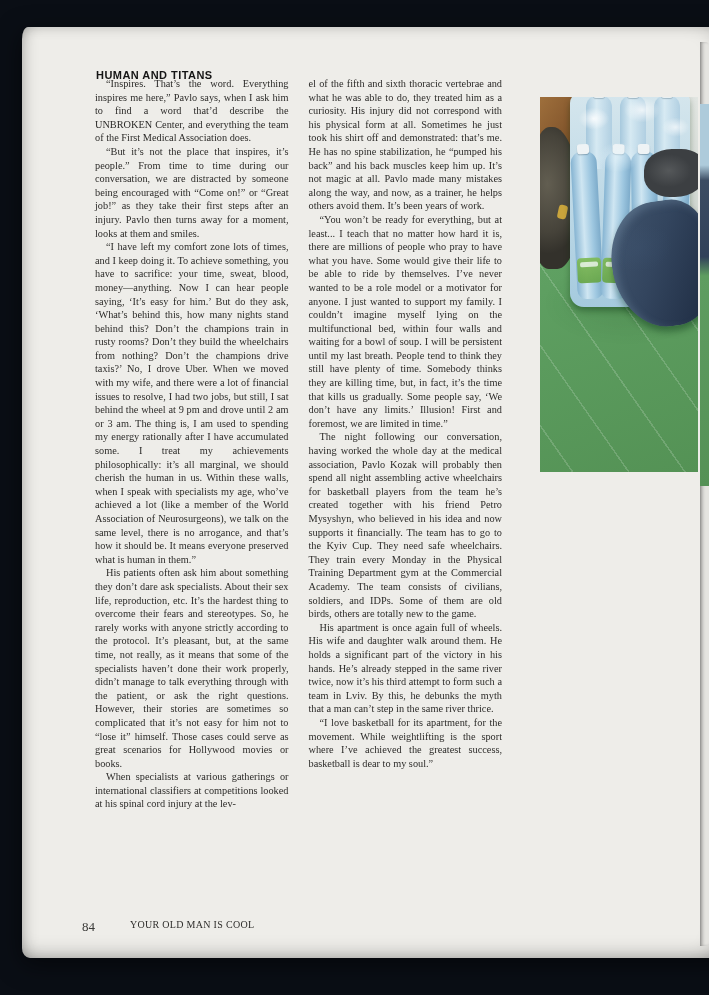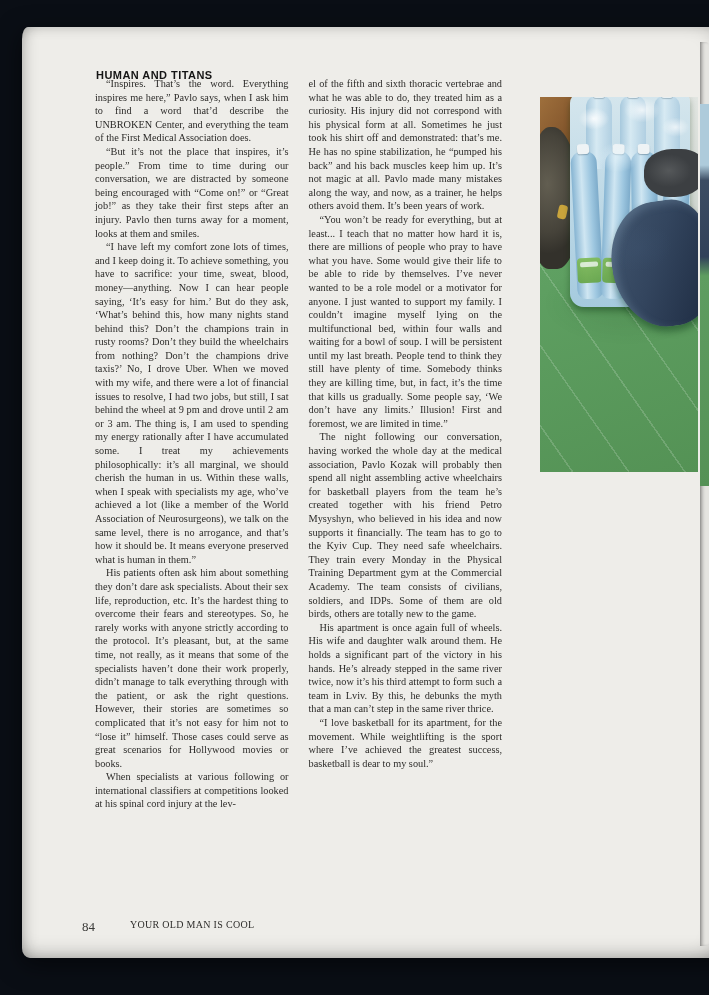--- a/index.html
+++ b/index.html
@@ -160,21 +160,21 @@
 <div class="page">
 
   <div class="kicker">HUMAN AND TITANS</div>
 
   <div class="columns">
     <div class="col">
       <p>“Inspires. That’s the word. Everything inspires me here,” Pavlo says, when I ask him to find a word that’d describe the UNBROKEN Center, and everything the team of the First Medical Association does.</p>
       <p>“But it’s not the place that inspires, it’s people.” From time to time during our conversation, we are distracted by someone being encouraged with “Come on!” or “Great job!” as they take their first steps after an injury. Pavlo then turns away for a moment, looks at them and smiles.</p>
       <p>“I have left my comfort zone lots of times, and I keep doing it. To achieve something, you have to sacrifice: your time, sweat, blood, money—anything. Now I can hear people saying, ‘It’s easy for him.’ But do they ask, ‘What’s behind this, how many nights stand behind this? Don’t the champions train in rusty rooms? Don’t they build the wheelchairs from nothing? Don’t the champions drive taxis?’ No, I drove Uber. When we moved with my wife, and there were a lot of financial issues to resolve, I had two jobs, but still, I sat behind the wheel at 9 pm and drove until 2 am or 3 am. The thing is, I am used to spending my energy rationally after I have accumulated some. I treat my achievements philosophically: it’s all marginal, we should cherish the human in us. Within these walls, when I speak with specialists my age, who’ve achieved a lot (like a member of the World Association of Neurosurgeons), we talk on the same level, there is no arrogance, and that’s how it should be. It means everyone preserved what is human in them.”</p>
       <p>His patients often ask him about something they don’t dare ask specialists. About their sex life, reproduction, etc. It’s the hardest thing to overcome their fears and stereotypes. So, he rarely works with anyone strictly according to the protocol. It’s pleasant, but, at the same time, not really, as it means that some of the specialists haven’t done their work properly, didn’t manage to talk everything through with the patient, or ask the right questions. However, their stories are sometimes so complicated that it’s not easy for him not to “lose it” himself. Those cases could serve as great scenarios for Hollywood movies or books.</p>
-      <p>When specialists at various following or international classifiers at competitions looked at his spinal cord injury at the lev-</p>
+      <p>When specialists at various gatherings or international classifiers at competitions looked at his spinal cord injury at the lev-</p>
     </div>
     <div class="col">
       <p class="no-indent">el of the fifth and sixth thoracic vertebrae and what he was able to do, they treated him as a curiosity. His injury did not correspond with his physical form at all. Sometimes he just took his shirt off and demonstrated: that’s me. He has no spine stabilization, he “pumped his back” and his back muscles keep him up. It’s not magic at all. Pavlo made many mistakes along the way, and now, as a trainer, he helps others avoid them. It’s been years of work.</p>
       <p>“You won’t be ready for everything, but at least... I teach that no matter how hard it is, there are millions of people who pray to have what you have. Some would give their life to be able to ride by themselves. I’ve never wanted to be a role model or a motivator for anyone. I just wanted to support my family. I couldn’t imagine myself lying on the multifunctional bed, within four walls and waiting for a bowl of soup. I will be persistent until my last breath. People tend to think they still have plenty of time. Somebody thinks they are killing time, but, in fact, it’s the time that kills us gradually. Some people say, ‘We don’t have any limits.’ Illusion! First and foremost, we are limited in time.”</p>
       <p>The night following our conversation, having worked the whole day at the medical association, Pavlo Kozak will probably then spend all night assembling active wheelchairs for basketball players from the team he’s created together with his friend Petro Mysyshyn, who believed in his idea and now supports it financially. The team has to go to the Kyiv Cup. They need safe wheelchairs. They train every Monday in the Physical Training Department gym at the Commercial Academy. The team consists of civilians, soldiers, and IDPs. Some of them are old birds, others are totally new to the game.</p>
       <p>His apartment is once again full of wheels. His wife and daughter walk around them. He holds a significant part of the victory in his hands. He’s already stepped in the same river twice, now it’s his third attempt to form such a team in Lviv. By this, he debunks the myth that a man can’t step in the same river thrice.</p>
       <p>“I love basketball for its apartment, for the movement. While weightlifting is the sport where I’ve achieved the greatest success, basketball is dear to my soul.”</p>
     </div>
   </div>
 

